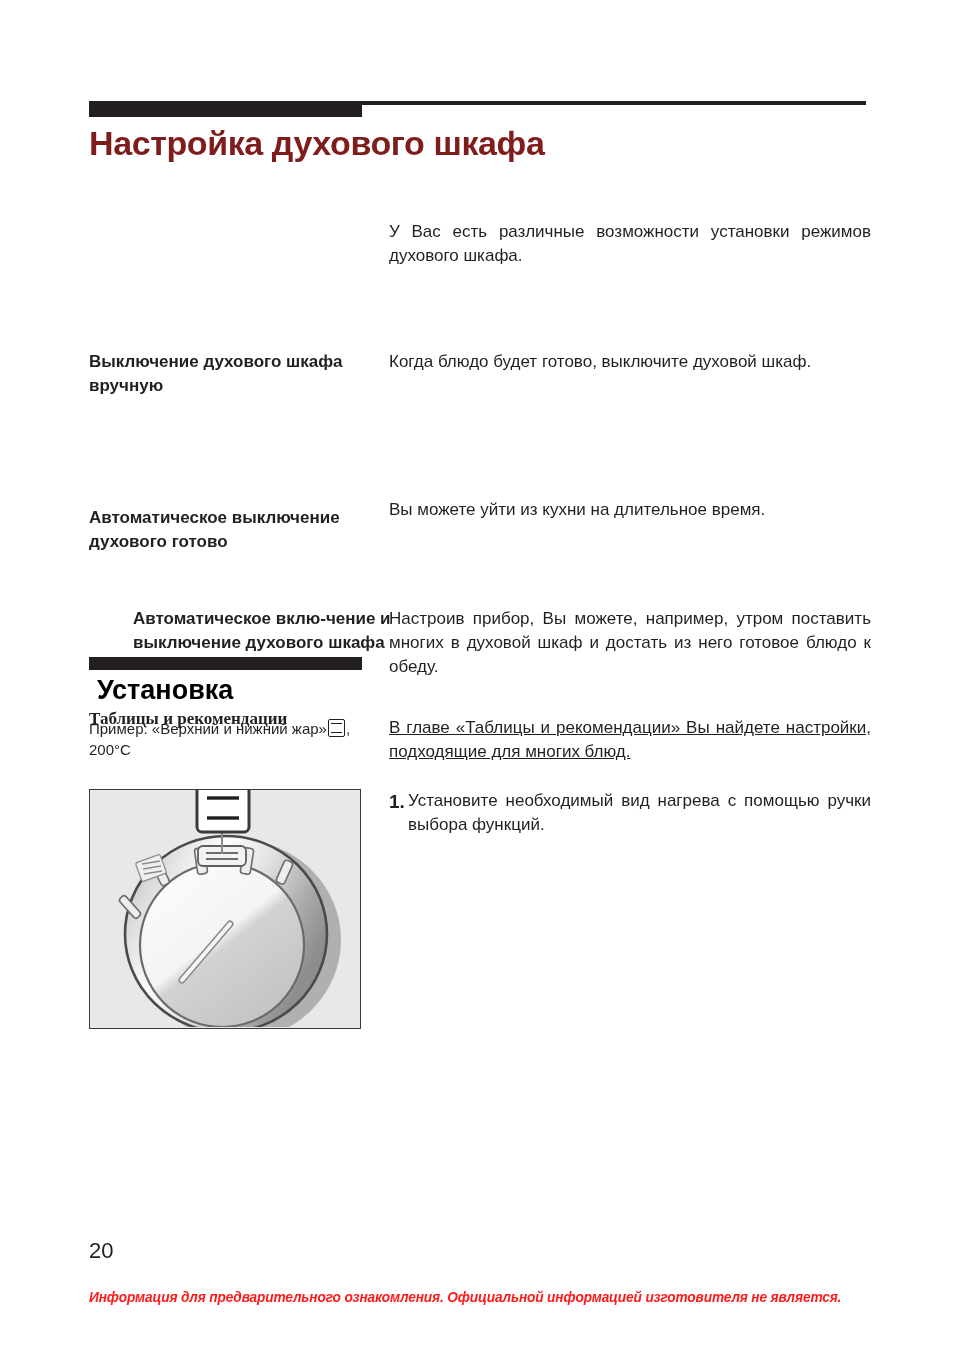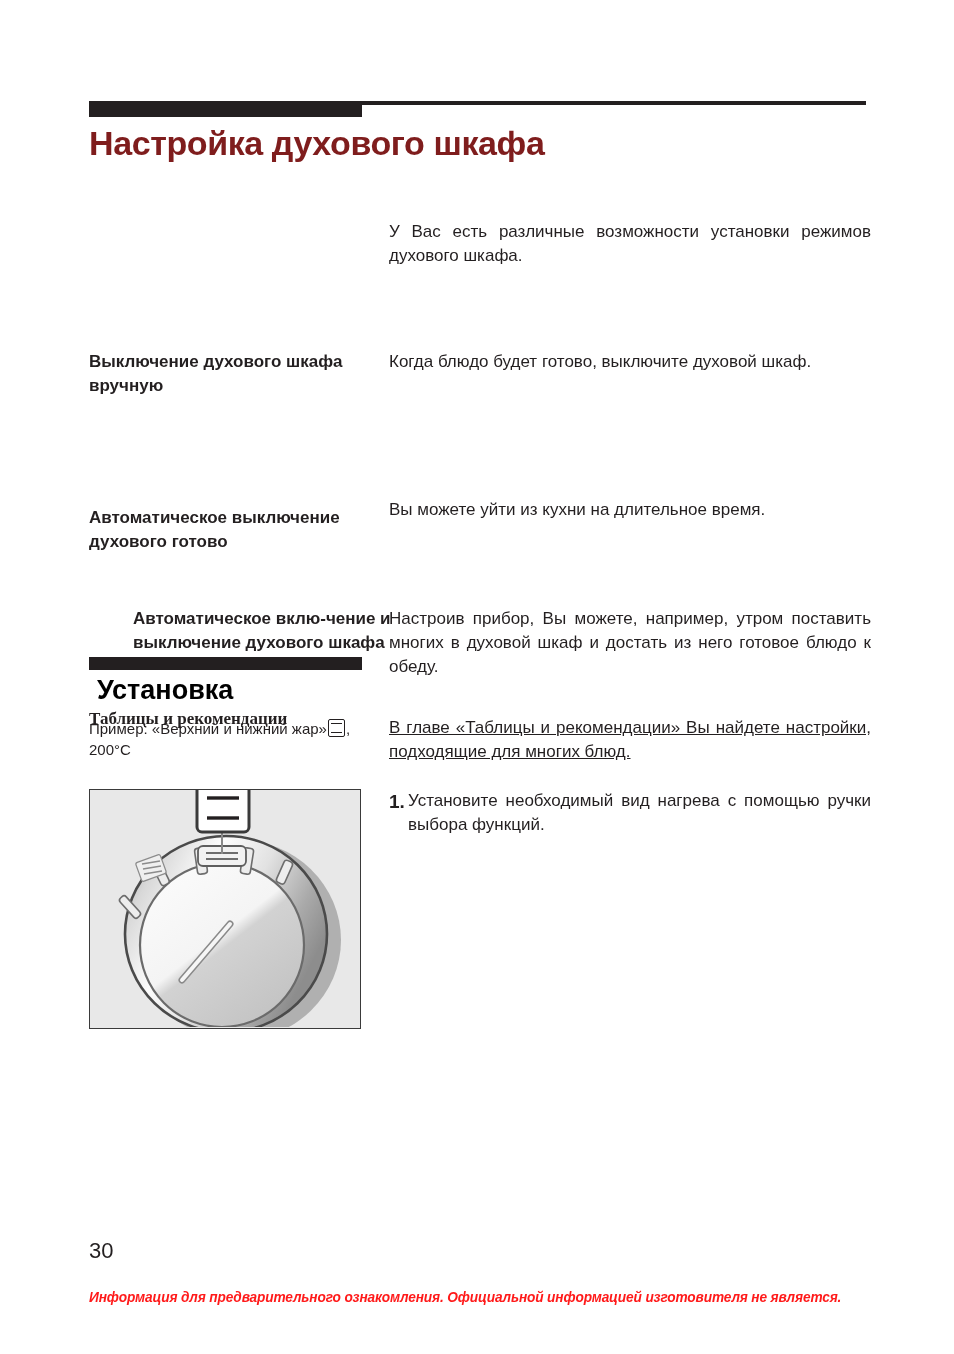--- a/index.html
+++ b/index.html
@@ -308,16 +308,16 @@
         <line x1="117" y1="28" x2="149" y2="28" stroke="#231f20" stroke-width="3.4"></line>
       </g>
     </svg>
   </div>
 
   <div class="step">
     <span class="step-num">1.</span>
     <span class="step-text">Установите необходимый вид нагрева с помощью ручки выбора функций.</span>
   </div>
 
-  <div class="page-number">30</div>
+  <div class="page-number">20</div>
   <div class="disclaimer">Информация для предварительного ознакомления. Официальной информацией изготовителя не является.</div>
 
 </div>
 
 </body></html>

